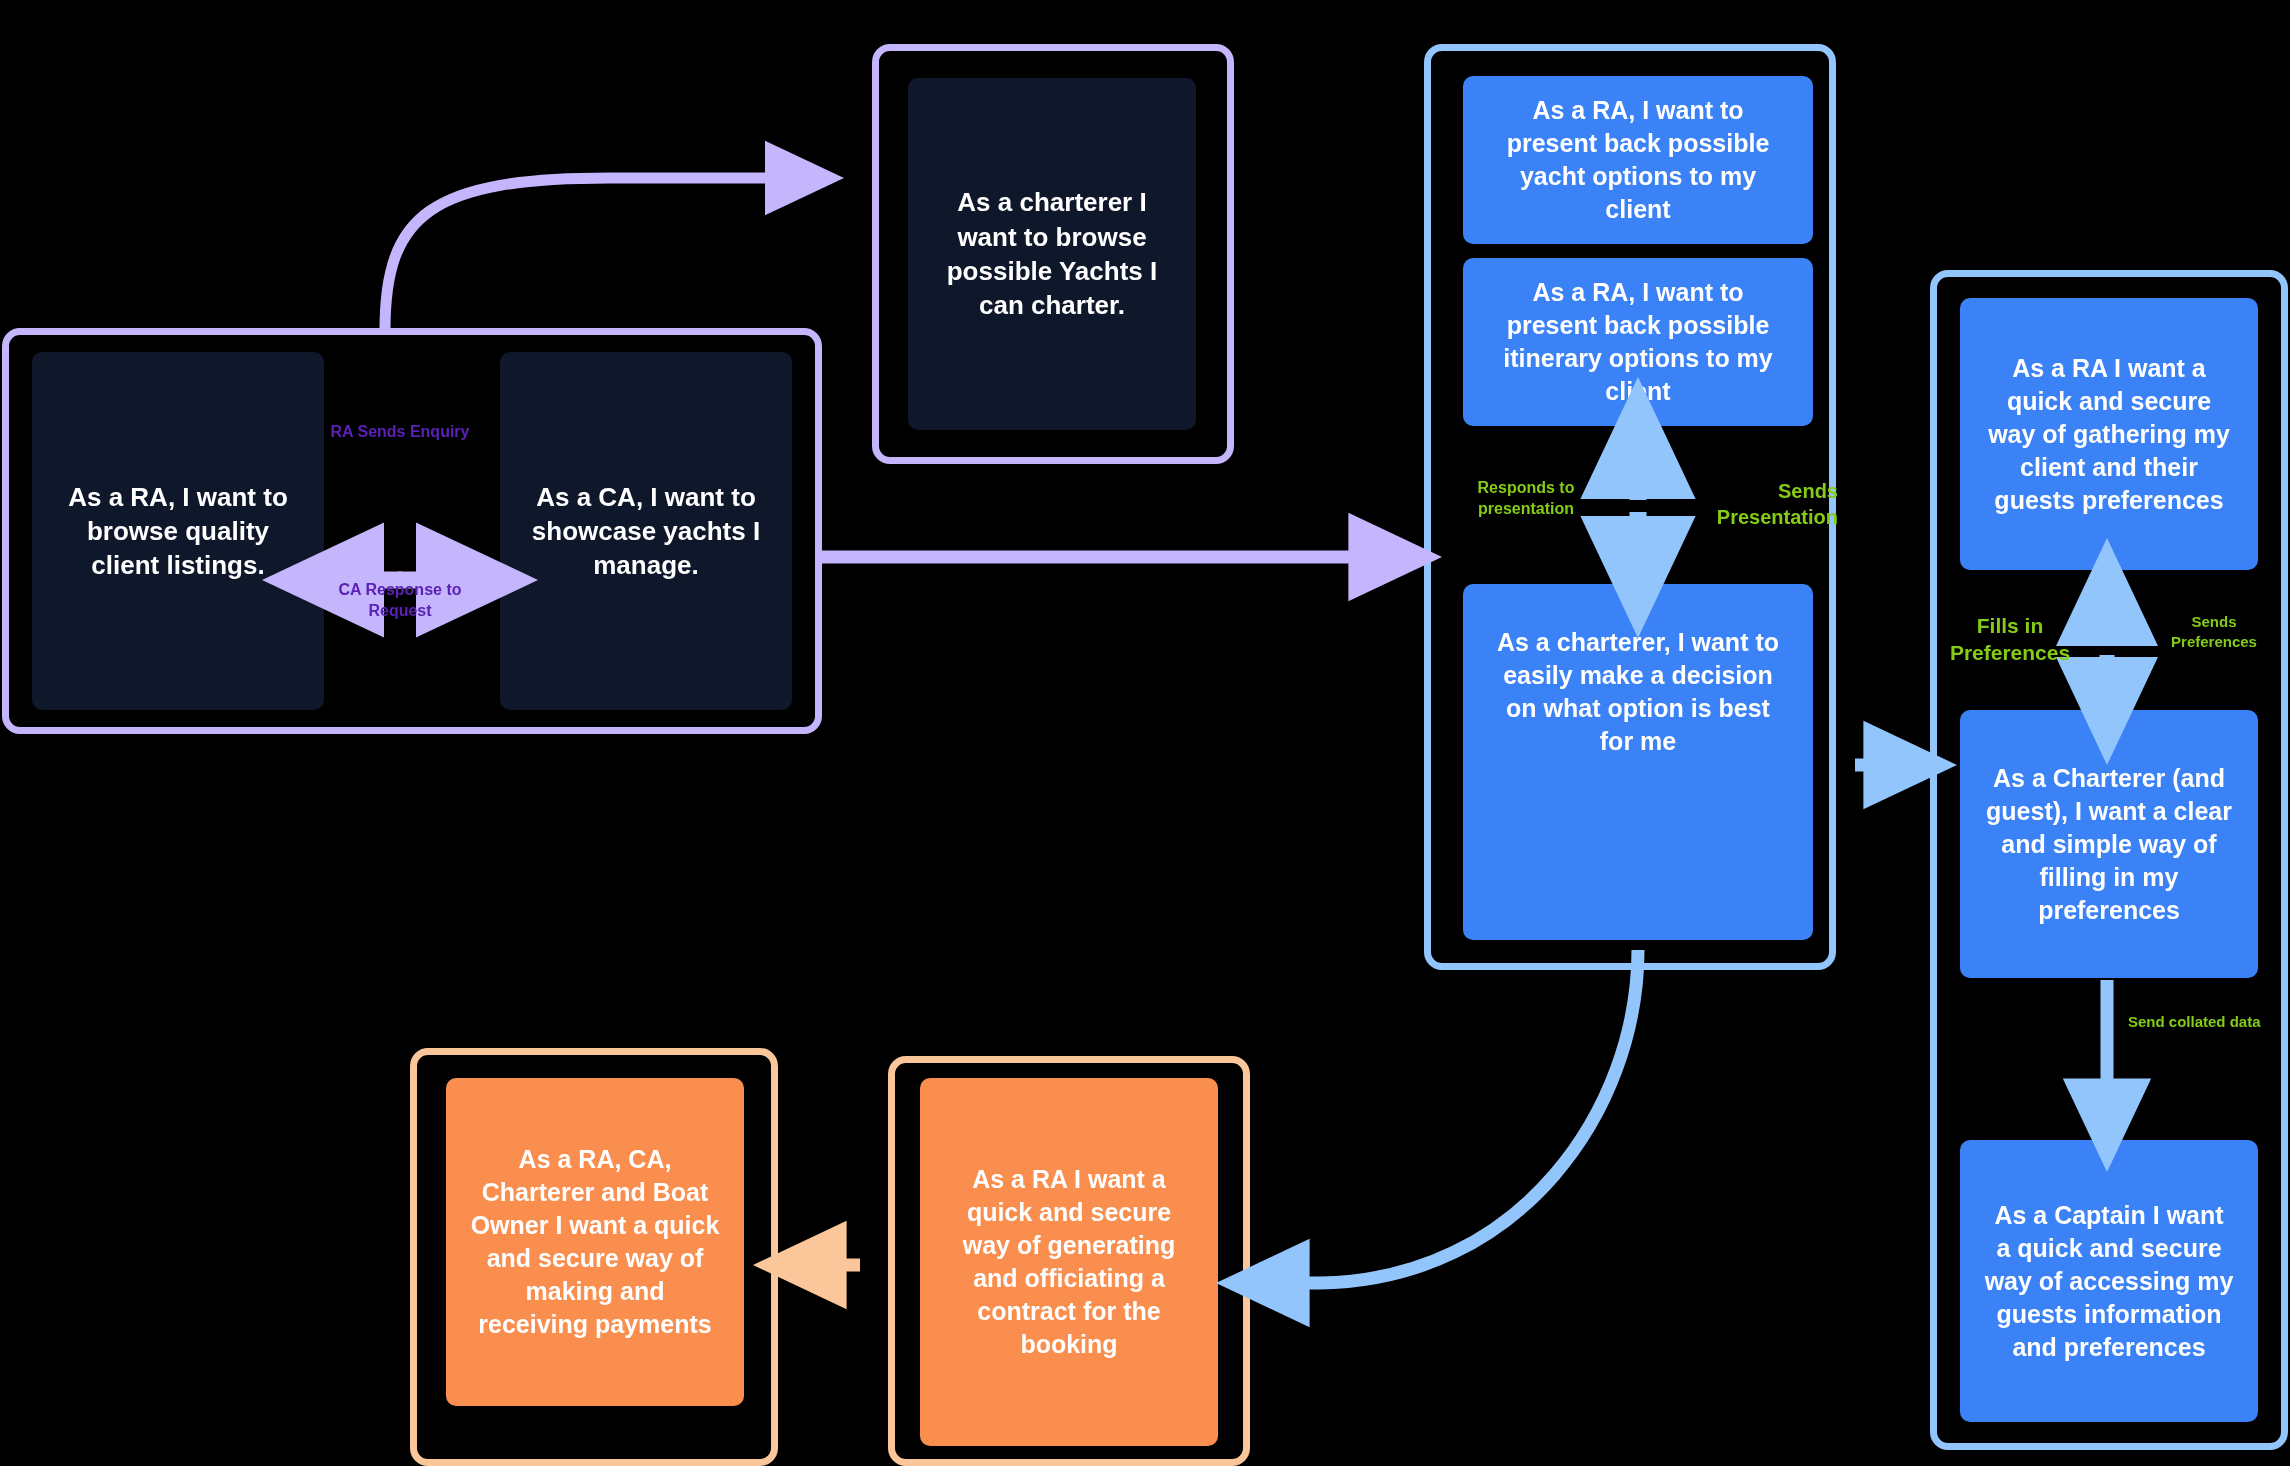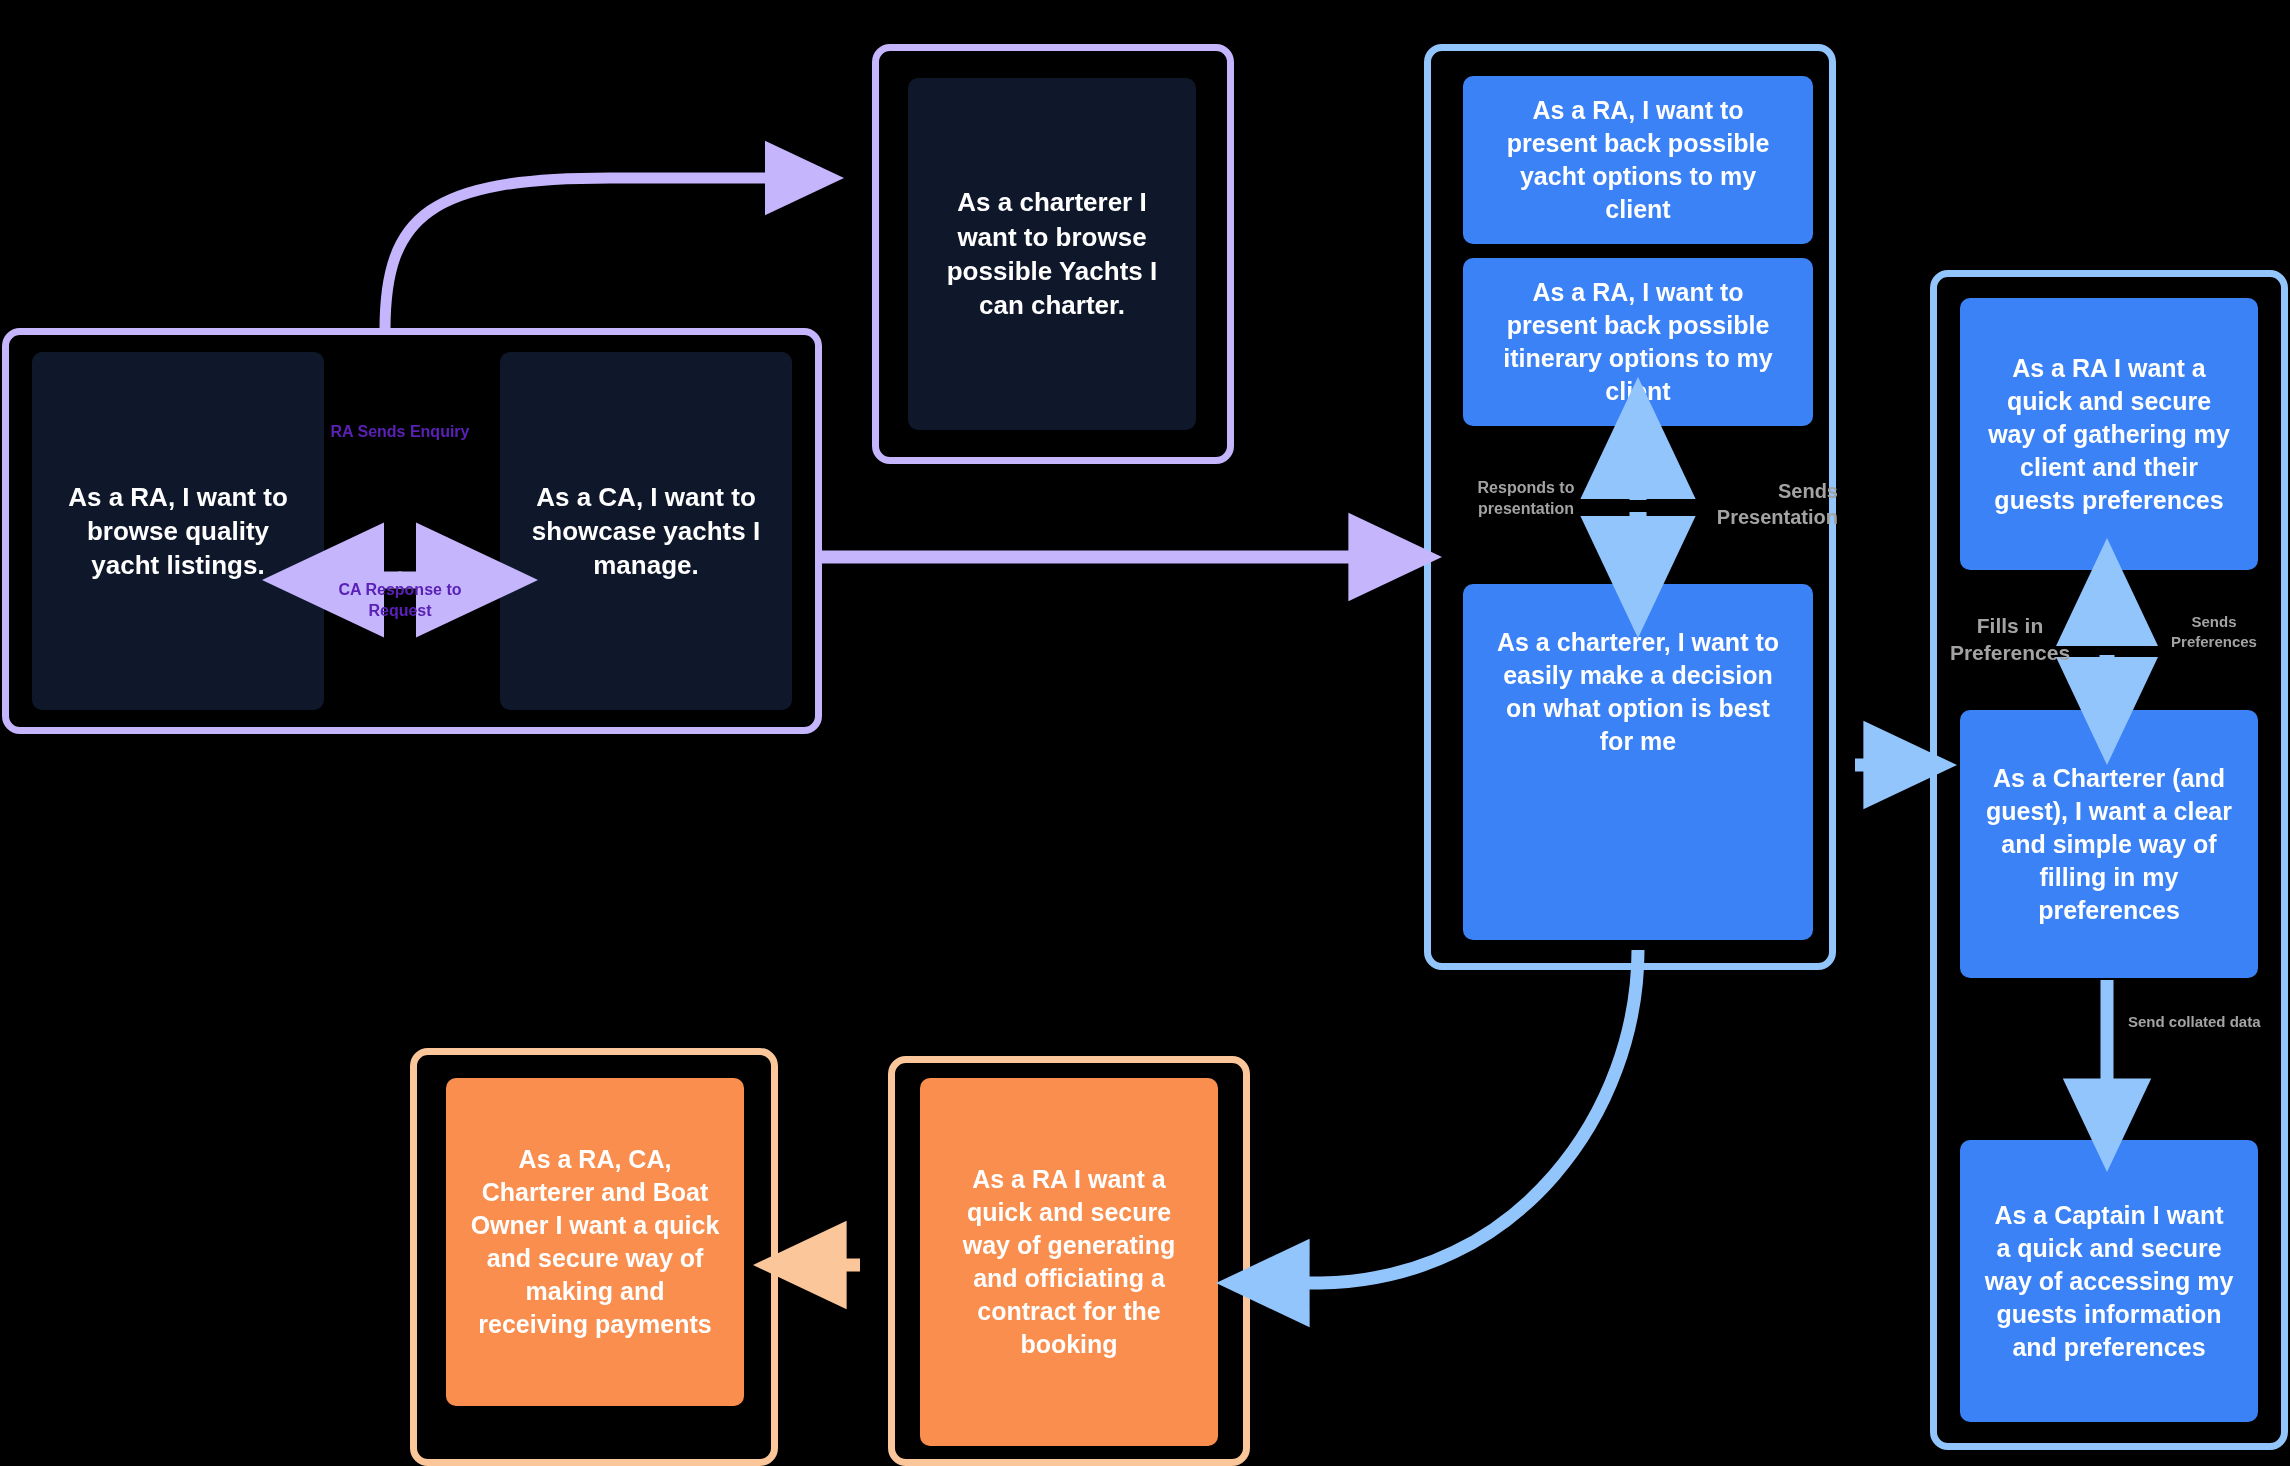--- a/index.html
+++ b/index.html
@@ -44,21 +44,21 @@
   
   .conn-label{
     position:absolute;
     font-weight:700;
     text-align:center;
     line-height:1.3;
     z-index:5;
     pointer-events:none;
   }
   .lbl-purple{color:#5b21b6;}
-  .lbl-blue{color:#a3a3a3;}
+  .lbl-blue{color:#84cc16;}
 
   svg.arrows{position:absolute;inset:0;width:2290px;height:1466px;z-index:4;overflow:visible;}
 </style>
 </head>
 <body>
 
 <div class="canvas">
 
   <svg class="arrows" viewBox="0 0 2290 1466">
     <defs>
@@ -97,21 +97,21 @@
     <path d="M 2107 980 L 2107 1120" fill="none" stroke="#93c5fd" stroke-width="13" marker-end="url(#ah-blue)"></path>
 
     <path d="M 1638 950 C 1638 1110 1520 1280 1320 1283 L 1268 1283" fill="none" stroke="#93c5fd" stroke-width="13" marker-end="url(#ah-blue)"></path>
 
     <path d="M 860 1265 L 805 1265" fill="none" stroke="#fbc79a" stroke-width="13" marker-end="url(#ah-orange)"></path>
   </svg>
 
   <div class="group purple-frame" style="left:2px;top:328px;width:820px;height:406px;"></div>
 
   <div class="card purple-card" style="left:32px;top:352px;width:292px;height:358px;font-size:26px;">
-    <span>As a RA, I want to browse quality yacht listings.</span>
+    <span>As a RA, I want to browse quality client listings.</span>
   </div>
 
   <div class="card purple-card" style="left:500px;top:352px;width:292px;height:358px;font-size:26px;">
     <span>As a CA, I want to showcase yachts I manage.</span>
   </div>
 
   <div class="conn-label lbl-purple" style="left:330px;top:422px;width:140px;font-size:16px;">RA Sends Enquiry</div>
 
   <div class="conn-label lbl-purple" style="left:325px;top:580px;width:150px;font-size:16px;">CA Response to Request</div>
 

